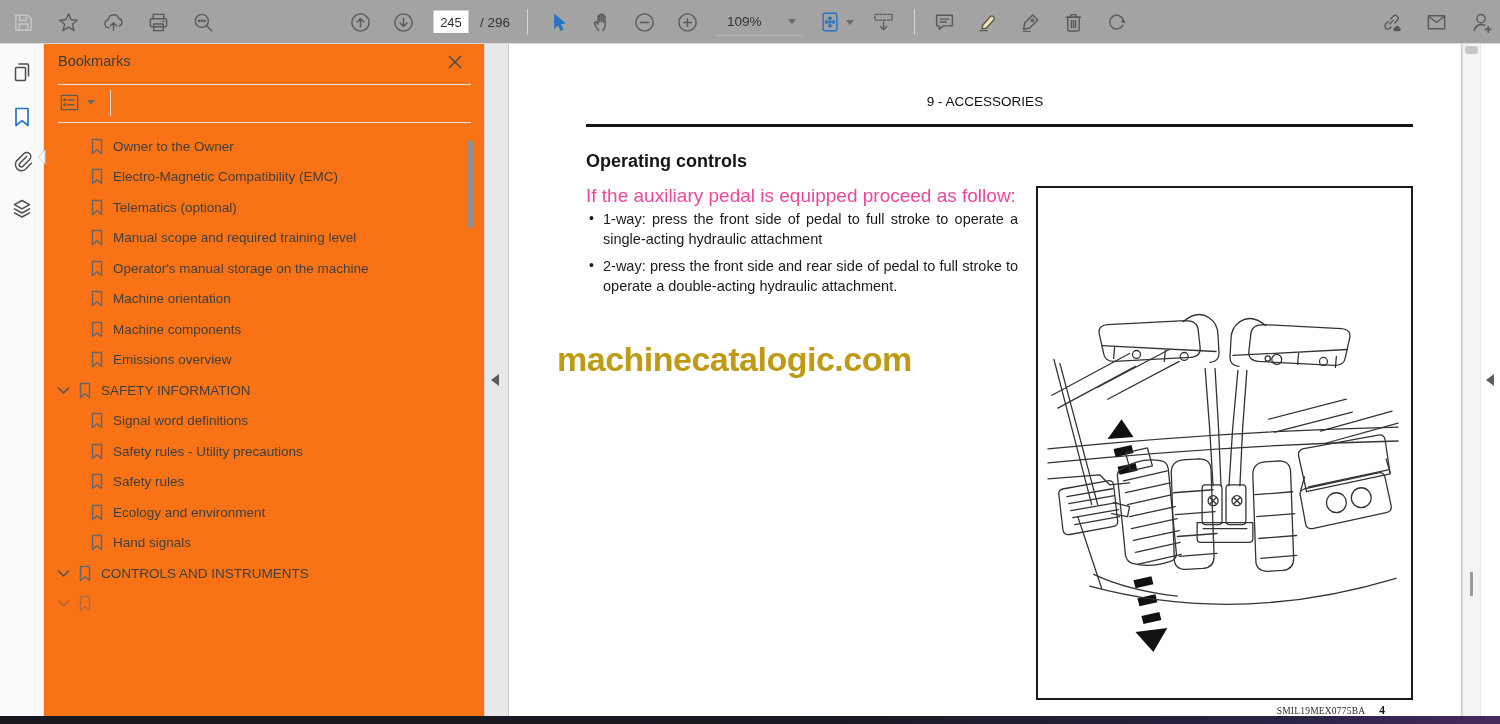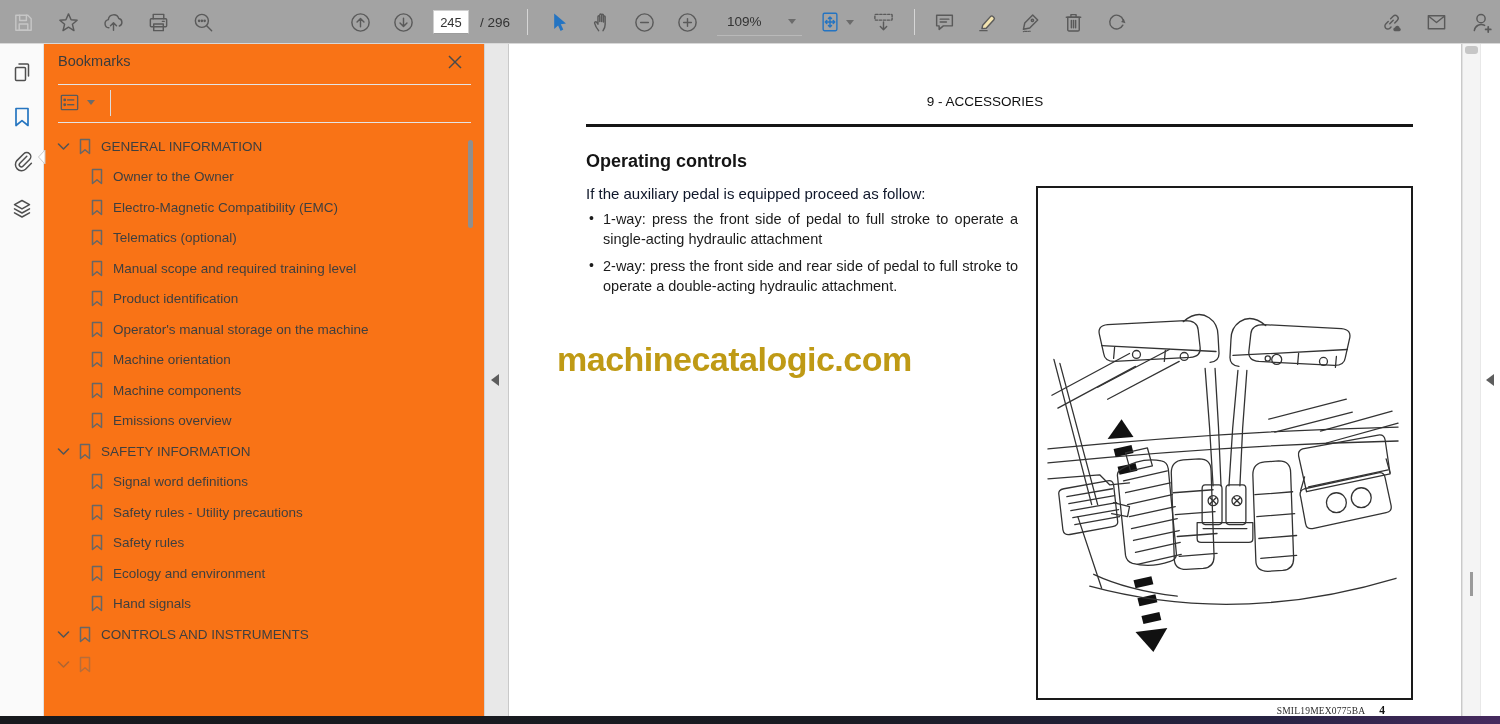--- a/index.html
+++ b/index.html
@@ -63,21 +63,21 @@
 
   
   .doc-area { position:absolute; left:485px; top:44px; width:977px; height:680px;
     background:#e8e8e8; overflow:hidden; }
   .page { position:absolute; left:23px; top:0; width:954px; height:680px; background:#fff;
     border-left:1px solid #c9c9c9; border-right:1px solid #c9c9c9; }
   .chapter-header { position:absolute; left:0; top:50px; width:100%; text-align:center;
     font-size:13.5px; color:#101010; }
   .chapter-rule { position:absolute; left:77px; top:80px; width:827px; height:3px; background:#161616; }
   .sec-title { position:absolute; left:77px; top:107px; font-size:18px; font-weight:bold; color:#141414; }
-  .intro { position:absolute; left:77px; top:141px; width:430px; font-size:15px; color:#0f172a; }
+  .intro { position:absolute; left:77px; top:141px; width:430px; font-size:19px; color:#ec4899; }
   .bullets { position:absolute; left:77px; top:166px; width:432px; }
   .bullet-row { display:flex; margin-bottom:8px; }
   .bullet-marker { width:17px; flex:0 0 auto; font-size:14px; color:#1b1b1b; padding-left:3px; }
   .bullet-text { font-size:14.5px; line-height:19.5px; color:#1b1b1b; text-align:justify; }
   .watermark { position:absolute; left:48px; top:296px; font-size:34px; font-weight:bold;
     color:#bf9a15; letter-spacing:-0.5px; white-space:nowrap; }
   .figure-box { position:absolute; left:527px; top:142px; width:377px; height:514px;
     border:2px solid #1a1a1a; background:#fff; }
   .figure-box svg { width:100%; height:100%; }
   .fig-caption { position:absolute; left:527px; top:660px; width:377px; display:flex;
@@ -311,29 +311,20 @@
         <circle cx="7" cy="9.3" r="0.8" fill="#5a5a5a"></circle>
         <line x1="9.5" y1="9.3" x2="17" y2="9.3"></line>
         <circle cx="7" cy="14.3" r="0.8" fill="#5a5a5a"></circle>
         <line x1="9.5" y1="14.3" x2="17" y2="14.3"></line>
       </svg>
     <span class="caret"></span>
   </div>
   <div class="panel-vsep"></div>
   <div class="panel-div2"></div>
   <div class="bm-tree">
-      <div class="bm-row section">
-        <svg class="chev" viewBox="0 0 13 9">
-          <polyline points="1.5,2 6.5,7 11.5,2"></polyline>
-        </svg>
-        <svg class="bmk" viewBox="0 0 14 17">
-          <path d="M2.5 1.5 h9 v14 l-4.5 -3.8 -4.5 3.8 z"></path>
-        </svg>
-        <span class="bm-label">GENERAL INFORMATION</span>
-      </div>
       <div class="bm-row">
         <svg class="bmk" viewBox="0 0 14 17">
           <path d="M2.5 1.5 h9 v14 l-4.5 -3.8 -4.5 3.8 z"></path>
         </svg>
         <span class="bm-label">Owner to the Owner</span>
       </div>
       <div class="bm-row">
         <svg class="bmk" viewBox="0 0 14 17">
           <path d="M2.5 1.5 h9 v14 l-4.5 -3.8 -4.5 3.8 z"></path>
         </svg>
@@ -343,26 +334,20 @@
         <svg class="bmk" viewBox="0 0 14 17">
           <path d="M2.5 1.5 h9 v14 l-4.5 -3.8 -4.5 3.8 z"></path>
         </svg>
         <span class="bm-label">Telematics (optional)</span>
       </div>
       <div class="bm-row">
         <svg class="bmk" viewBox="0 0 14 17">
           <path d="M2.5 1.5 h9 v14 l-4.5 -3.8 -4.5 3.8 z"></path>
         </svg>
         <span class="bm-label">Manual scope and required training level</span>
-      </div>
-      <div class="bm-row">
-        <svg class="bmk" viewBox="0 0 14 17">
-          <path d="M2.5 1.5 h9 v14 l-4.5 -3.8 -4.5 3.8 z"></path>
-        </svg>
-        <span class="bm-label">Product identification</span>
       </div>
       <div class="bm-row">
         <svg class="bmk" viewBox="0 0 14 17">
           <path d="M2.5 1.5 h9 v14 l-4.5 -3.8 -4.5 3.8 z"></path>
         </svg>
         <span class="bm-label">Operator's manual storage on the machine</span>
       </div>
       <div class="bm-row">
         <svg class="bmk" viewBox="0 0 14 17">
           <path d="M2.5 1.5 h9 v14 l-4.5 -3.8 -4.5 3.8 z"></path>

